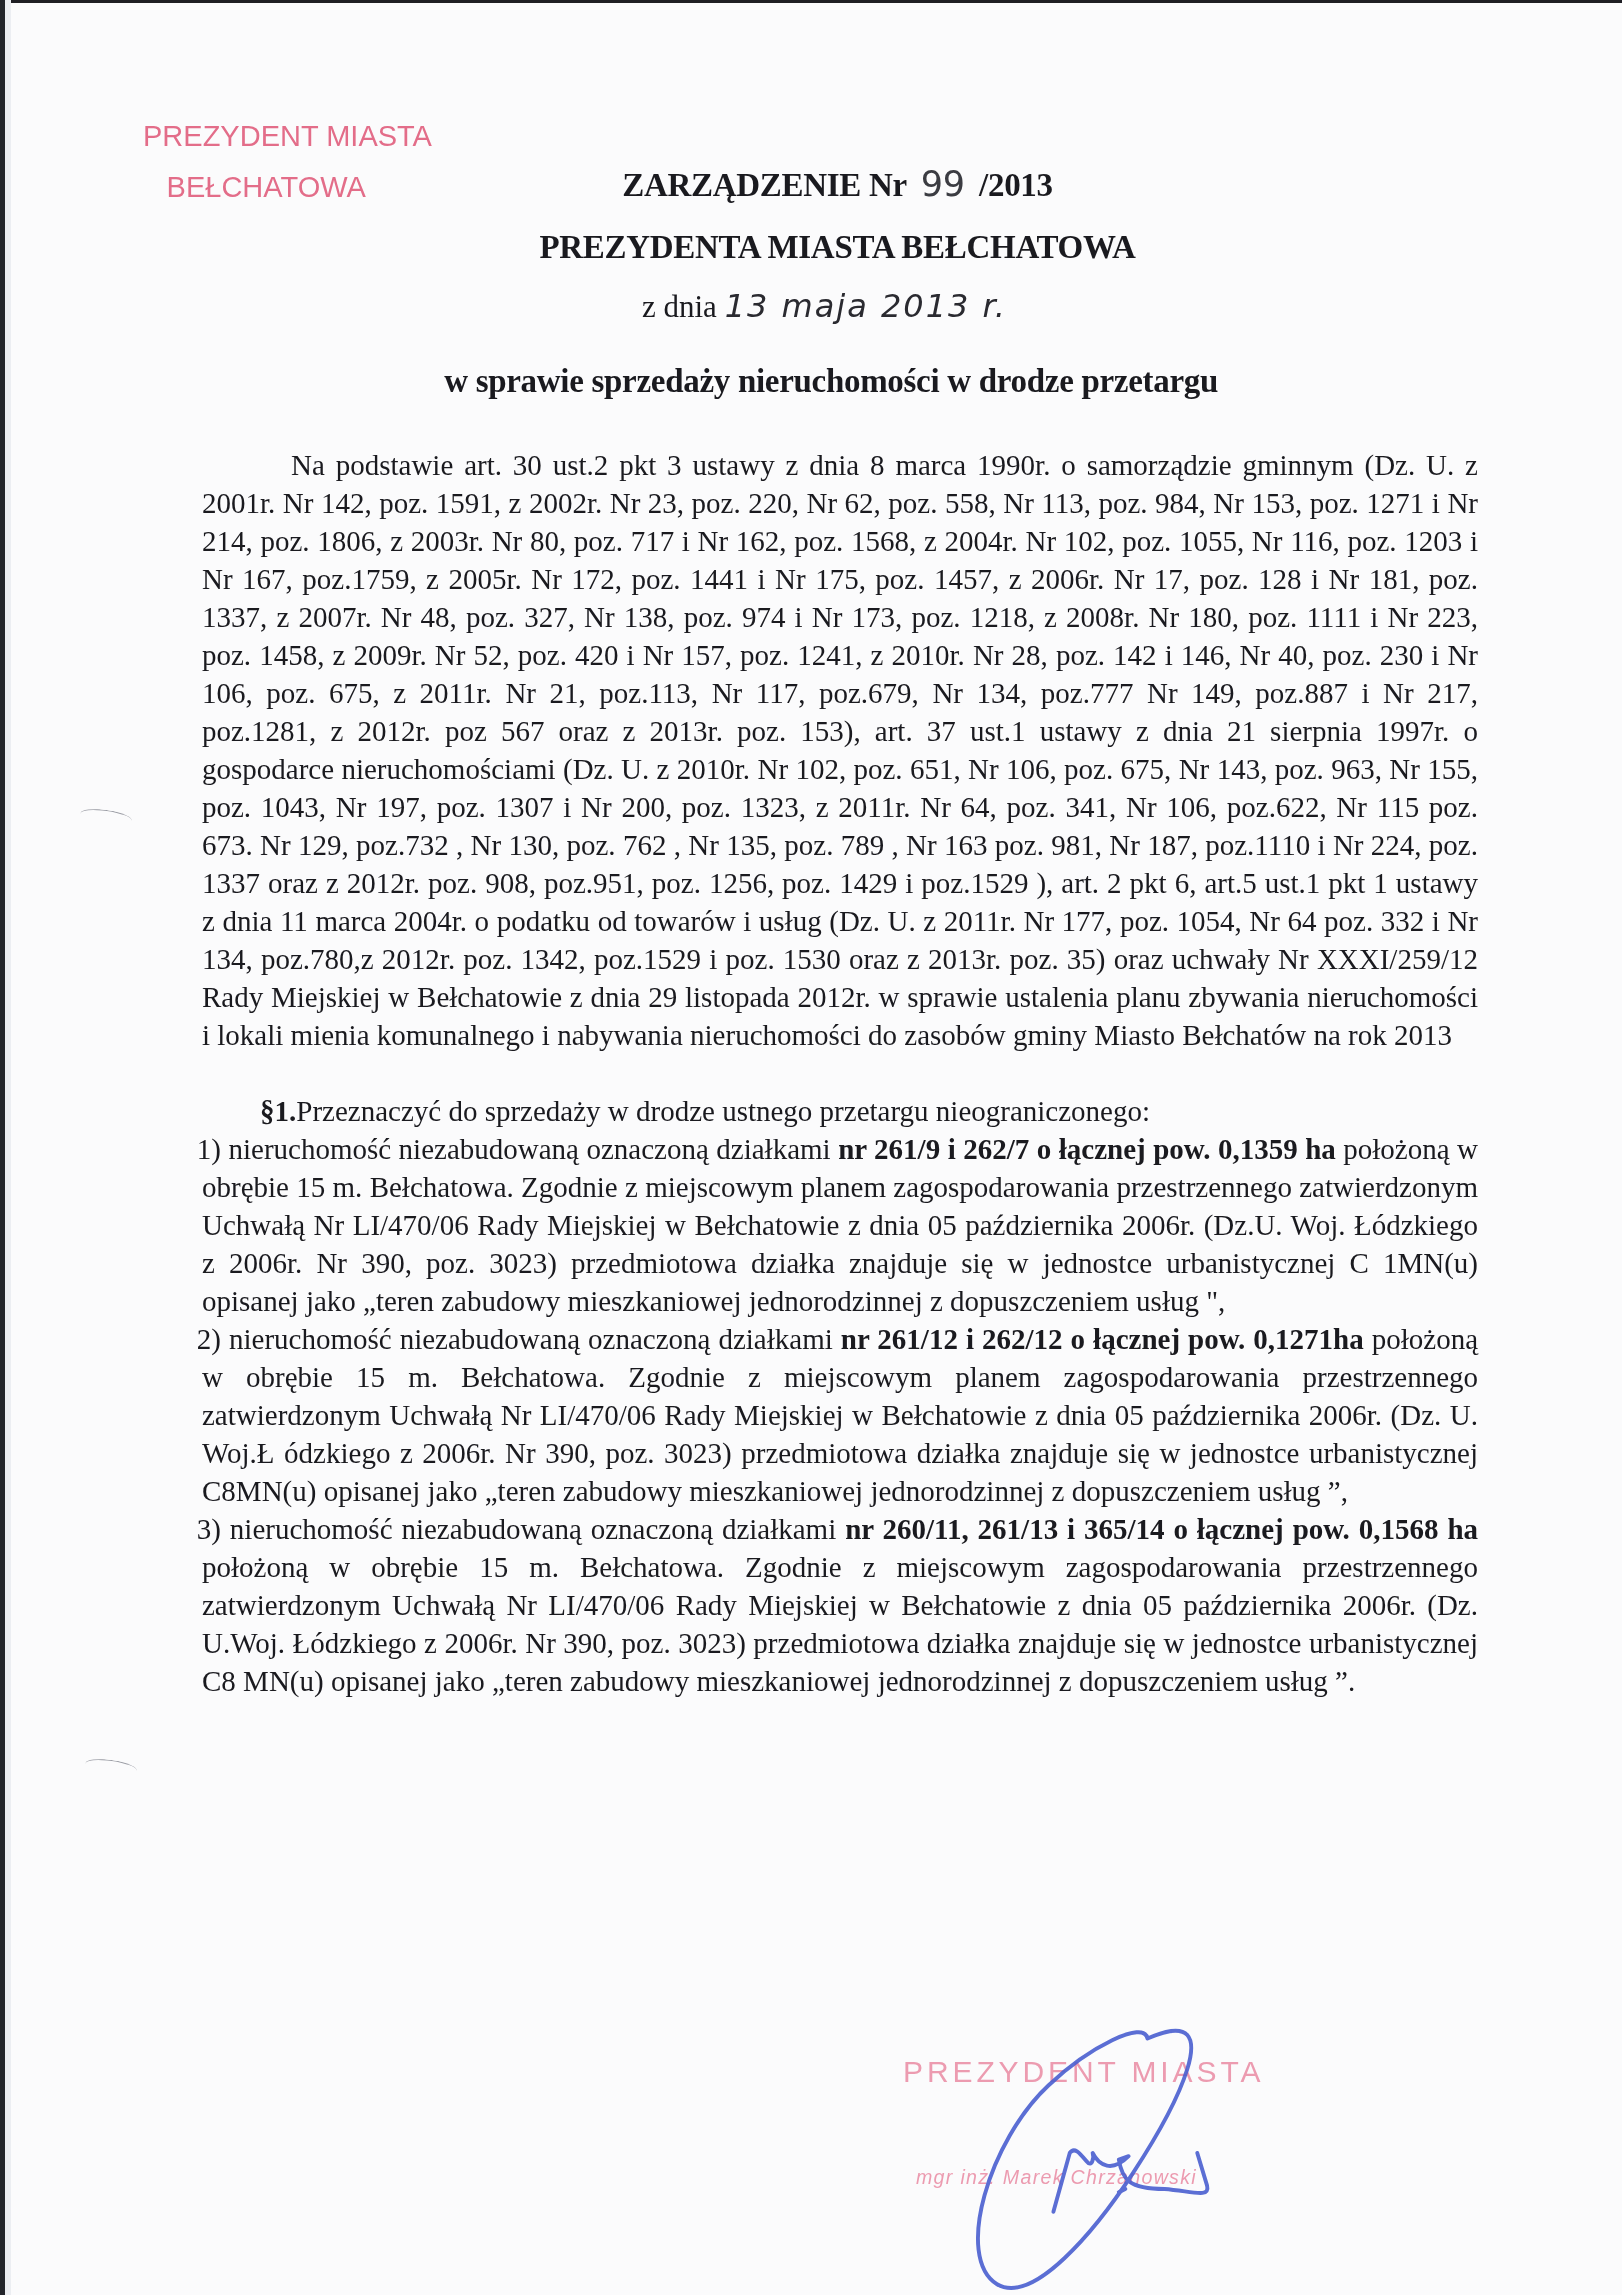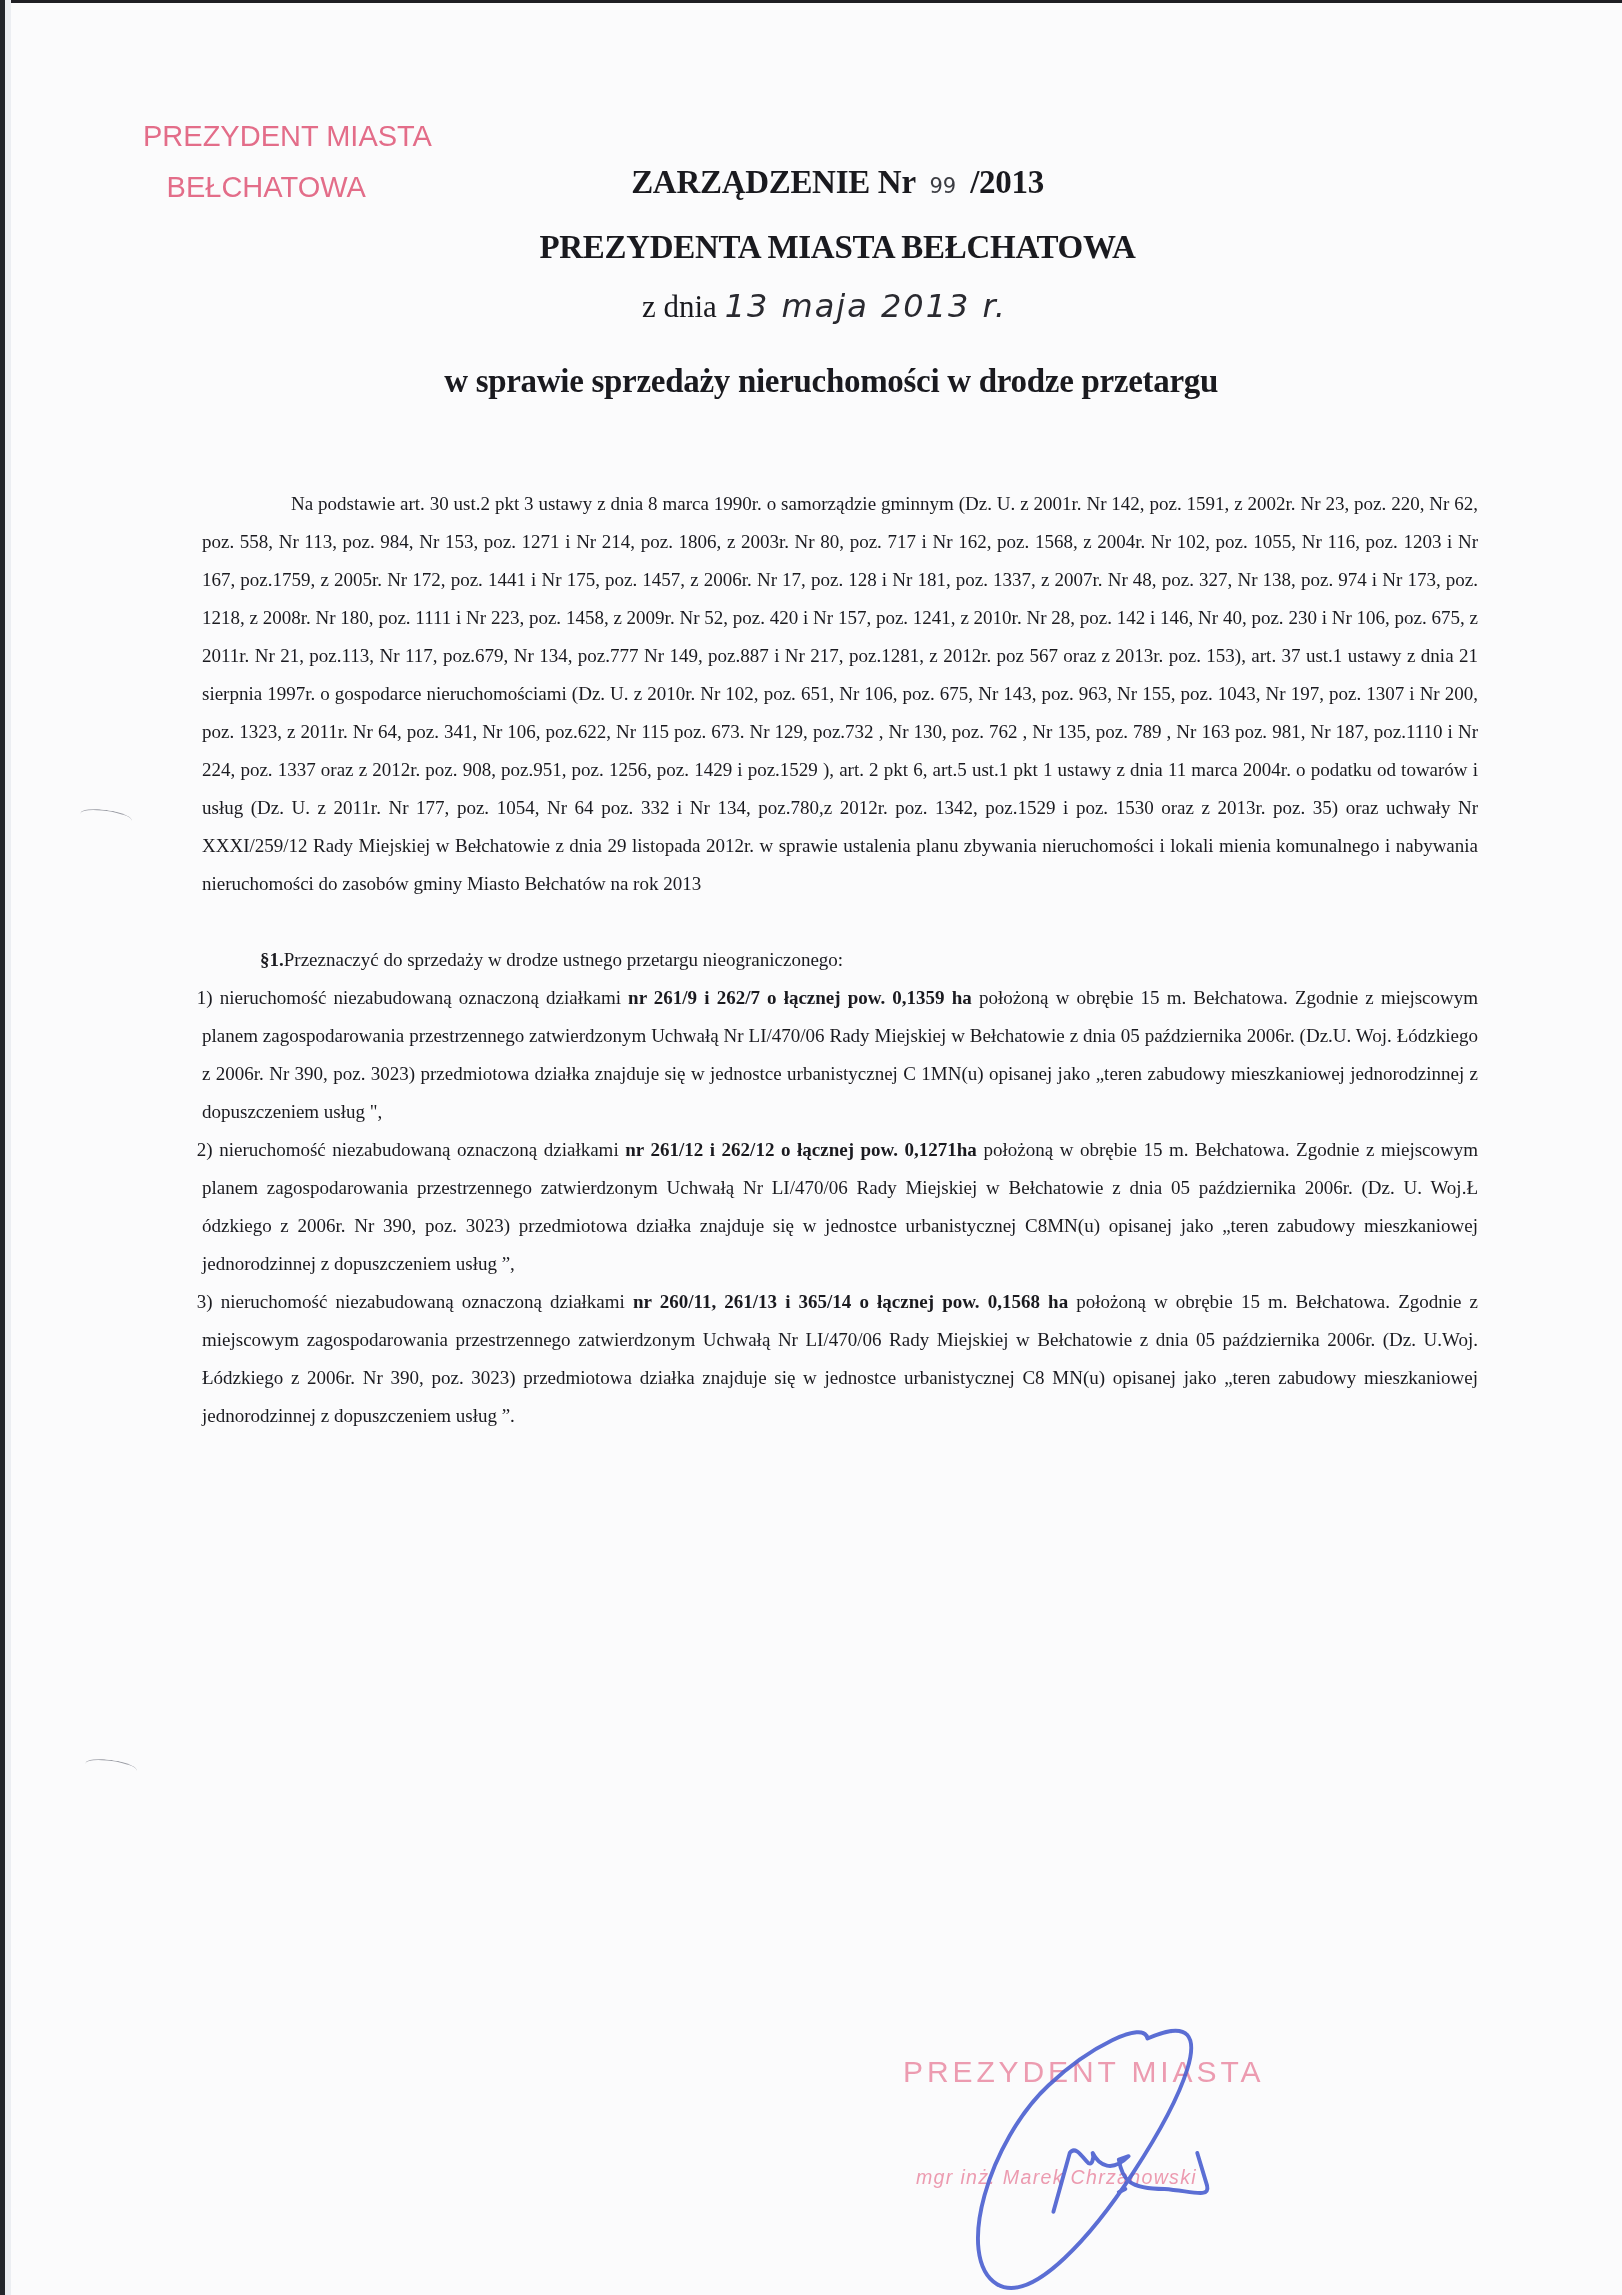--- a/index.html
+++ b/index.html
@@ -27,25 +27,25 @@
 
   .title {
     position: absolute; left: 0; width: 1623px; text-align: center;
     font-weight: bold; font-size: 33px; letter-spacing: -0.3px;
   }
   .t1 { top: 164px; padding-left: 26px; }
   .t2 { top: 229px; padding-left: 26px; }
   .date { position: absolute; top: 287px; left: 0; width: 1623px; text-align: center; font-size: 31px; padding-left: 13px; }
   .hand { font-family: "DejaVu Sans", sans-serif; font-size: 32px; font-style: italic; color: #2a2a30; letter-spacing: 2px; }
   .t3 { top: 363px; font-size: 33px; padding-left: 19.6px; }
-  .nr-hand { font-family: "DejaVu Sans", sans-serif; font-weight: normal; font-size: 21px; color: #3b3c42; padding: 0 6.5px; }
+  .nr-hand { font-family: "DejaVu Sans", sans-serif; font-weight: normal; font-size: 35px; color: #3b3c42; padding: 0 6.5px; }
 
   .body {
-    position: absolute; left: 202px; top: 485px; width: 1276px;
-    font-size: 19px; line-height: 38px; text-align: justify;
+    position: absolute; left: 202px; top: 446px; width: 1276px;
+    font-size: 29px; line-height: 38px; text-align: justify;
     word-spacing: 0px;
   }
   .body p { margin: 0; }
   .indent { text-indent: 89px; }
   .par { text-indent: 58px; }
   .item { text-indent: -5.2px; }
   b { font-weight: bold; }
   .gap { height: 38px; }
 
   .sign-stamp {

